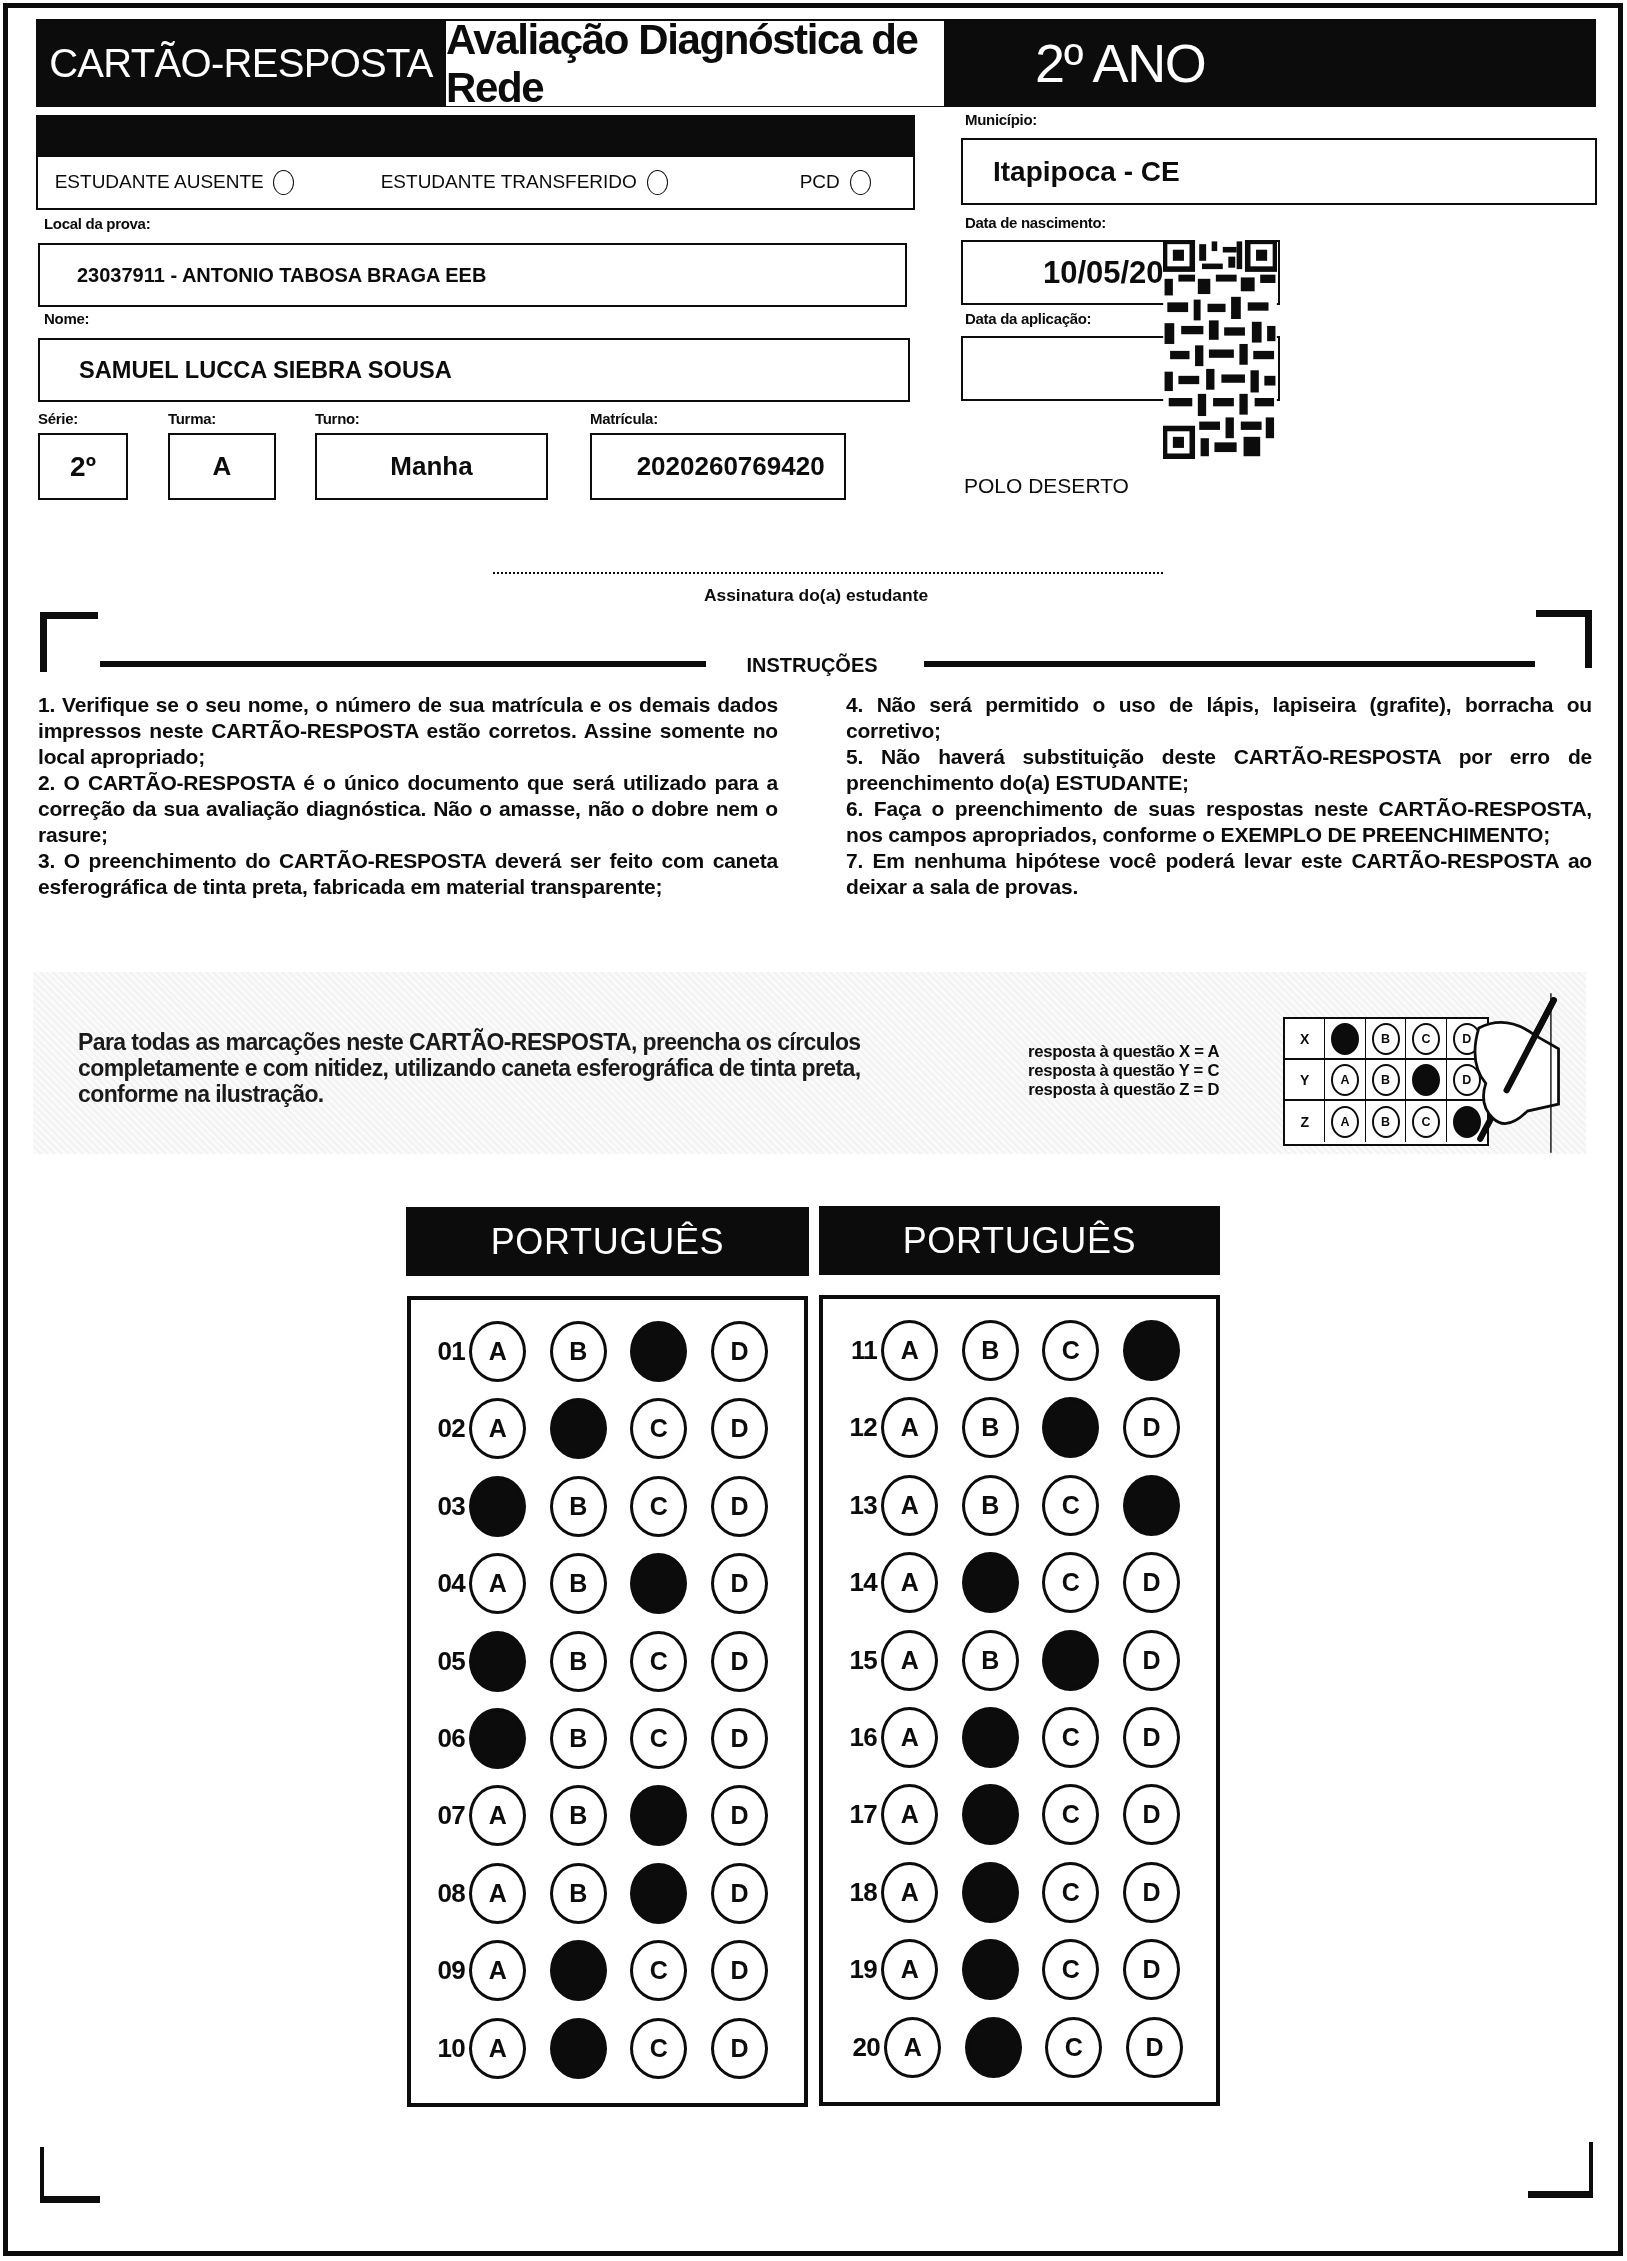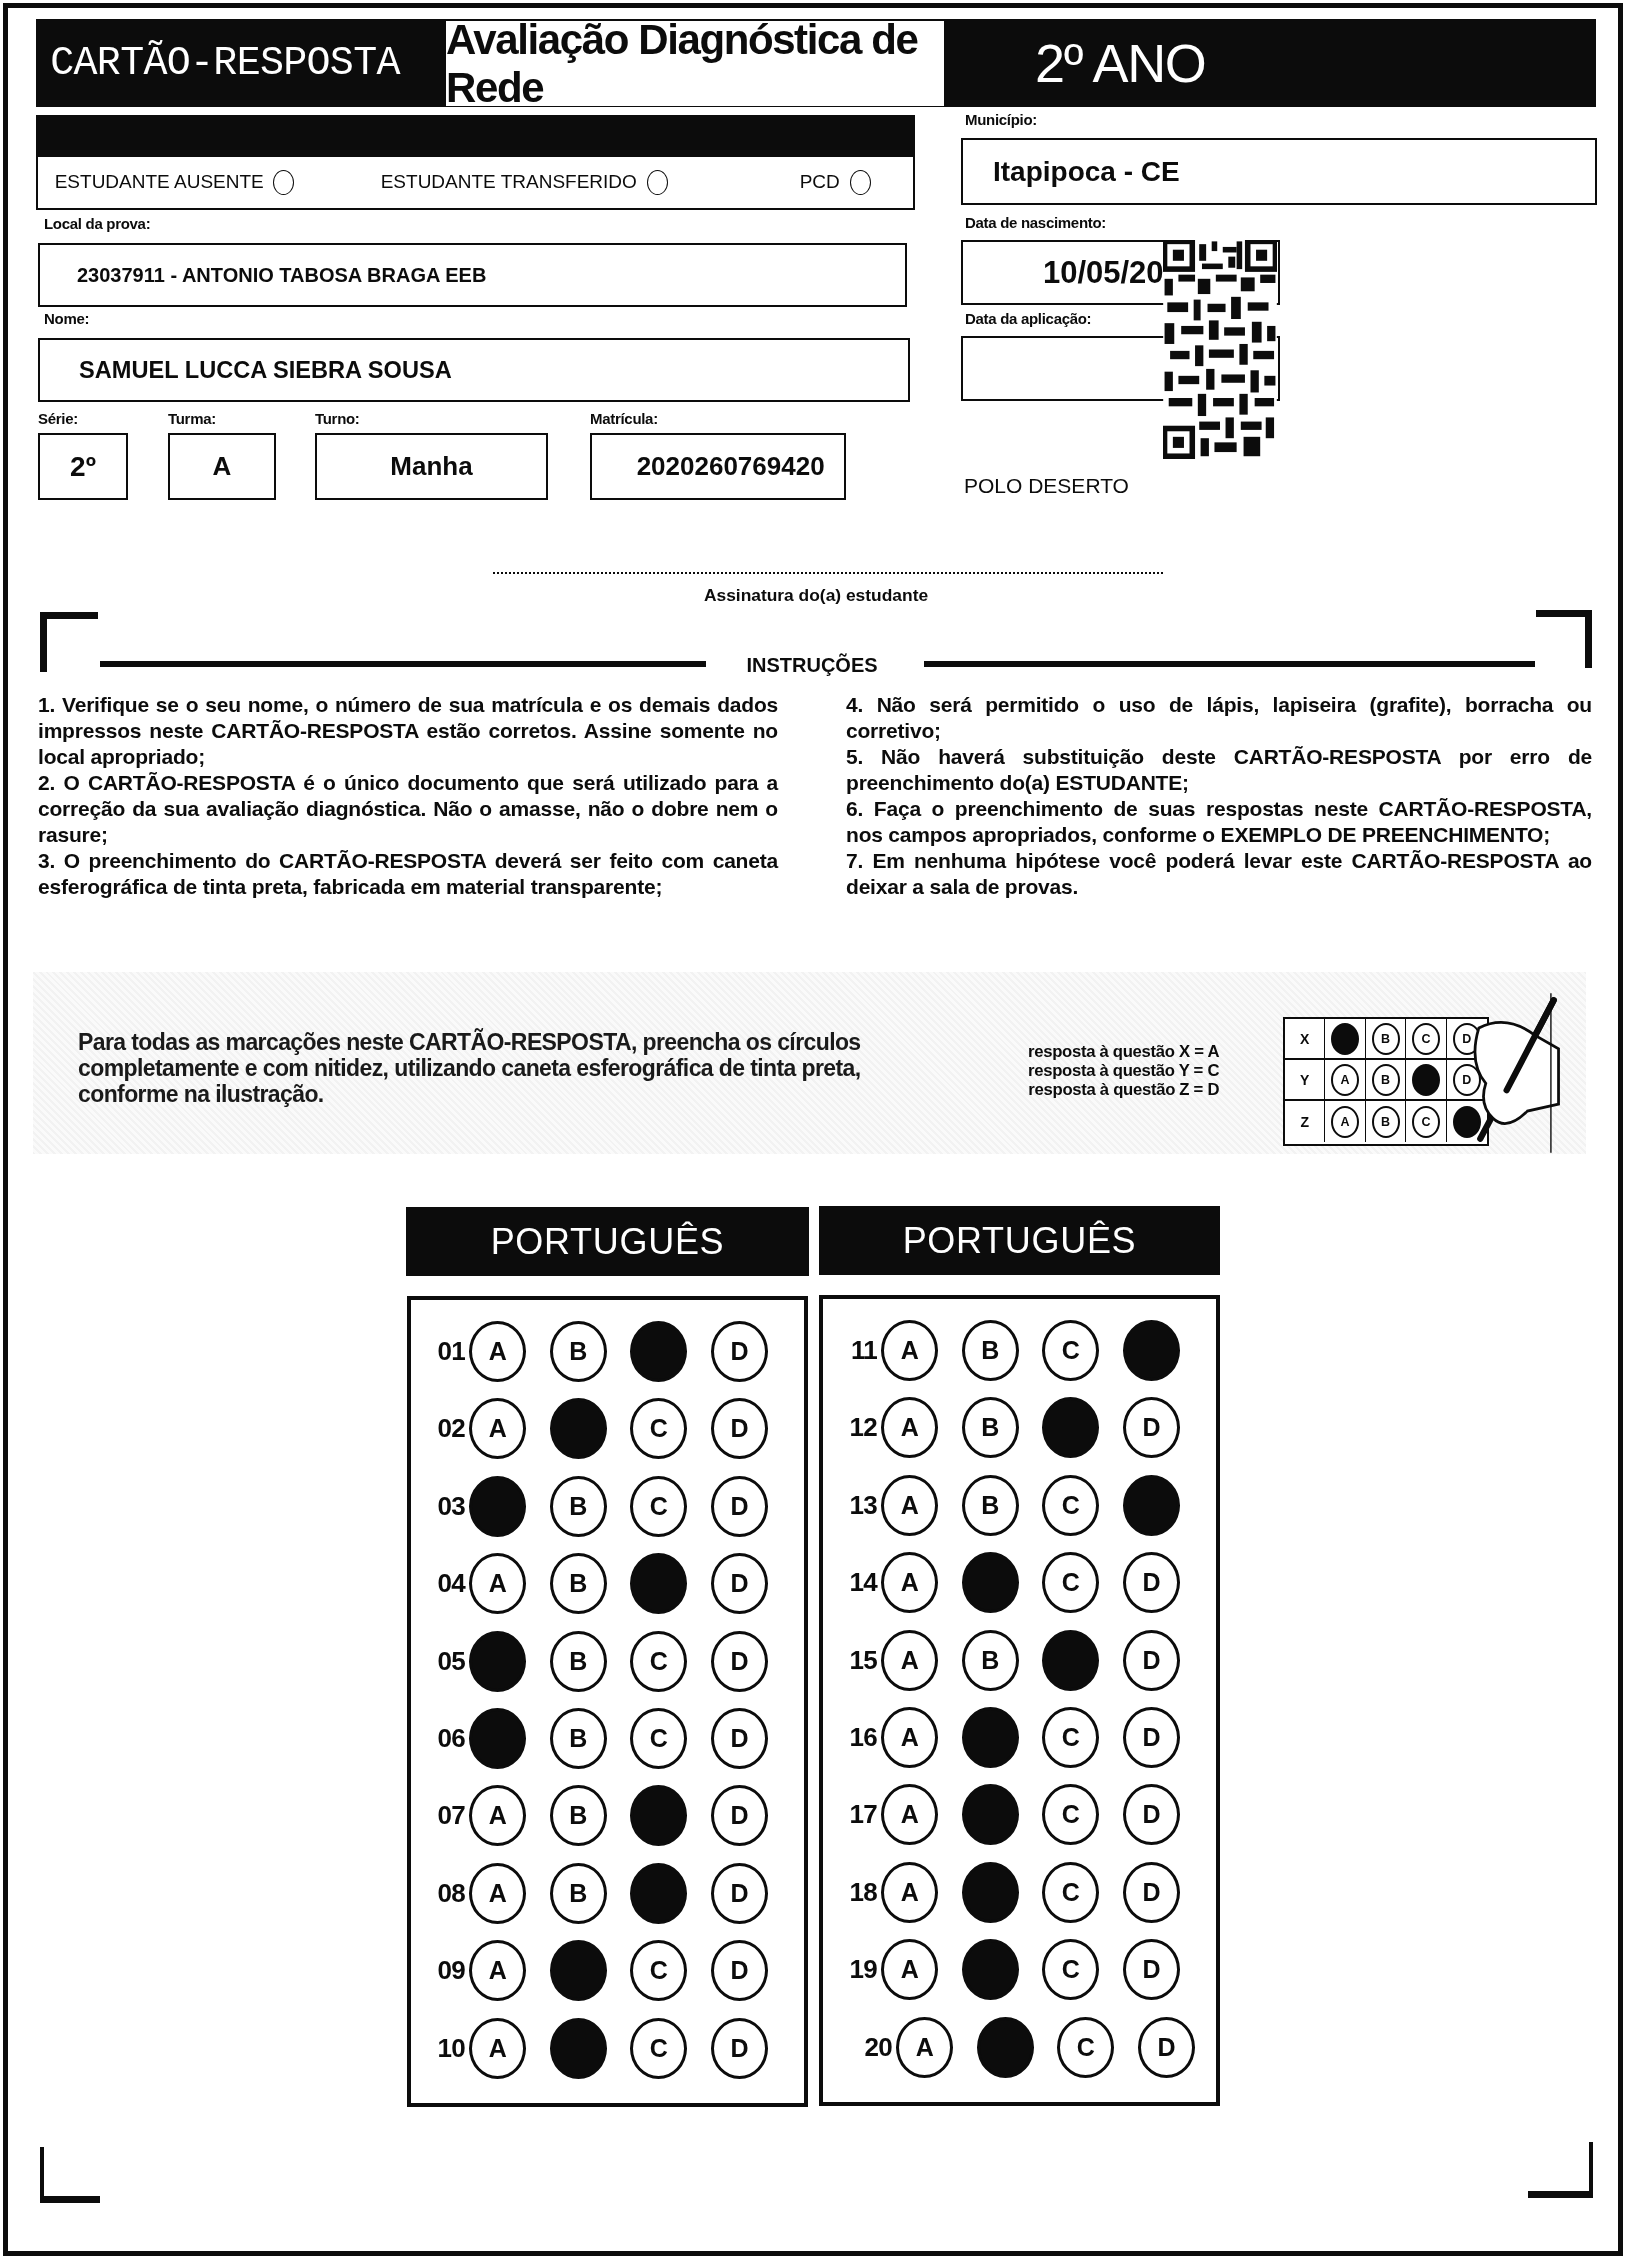--- a/index.html
+++ b/index.html
@@ -1,21 +1,21 @@
 <!DOCTYPE html>
 <html style="font-size:11px"><head>
 <meta charset="utf-8">
 <style>
   * { box-sizing: border-box; margin: 0; padding: 0; }
   html, body { width: 1628px; height: 2261px; background: #ffffff; }
   body { position: relative; font-family: "Liberation Sans", sans-serif; color: #0c0c0c; overflow: hidden; }
   .abs { position: absolute; }
   .page-border { left: 2.8px; top: 2.8px; width: 1620px; height: 2253px; border: 5.6px solid #0c0c0c; }
   .hdr-title { left: 36px; top: 19.4px; width: 1560px; height: 88px; background: #0c0c0c; }
-  .hdr-left { left: 20px; top: 19.4px; width: 410px; height: 88px; display:flex; align-items:center; justify-content:center; color:#fff; font-family:Liberation Mono, monospace; font-size: 40px; letter-spacing:-0.7px; transform-origin:center; }
+  .hdr-left { left: 36px; top: 19.4px; width: 410px; height: 88px; display:flex; align-items:center; justify-content:center; color:#fff; font-family:Liberation Sans, sans-serif; font-size: 40px; letter-spacing:-0.7px; transform-origin:center; }
   .hdr-mid { left: 446px; top: 21px; width: 498px; height: 85px; background:#fff; display:flex; align-items:center; justify-content:center; font-weight:bold; font-size: 42px; letter-spacing:-1.4px; }
   .hdr-right { left: 1035px; top: 19.4px; height: 88px; display:flex; align-items:center; color:#fff; font-size: 54px; letter-spacing:-1.4px; }
 
   
   .status-bar { left: 36px; top: 115px; width: 879px; height: 42px; background:#0c0c0c; color:#777; font-size: 11px; display:flex; align-items:center; justify-content:center; }
   .status-box { left: 36px; top: 156px; width: 879px; height: 54px; border: 2.1px solid #0c0c0c; border-top: none; display:flex; align-items:center; padding-left: 16.7px; font-size: 19px; }
   .status-opt { display:flex; align-items:center; }
   .radio-ring { display:inline-block; width: 21px; height: 25px; border: 1.4px solid #0c0c0c; border-radius: 50%; margin-left: 9.7px; }
 
   .label { font-size: 15px; font-weight: bold; letter-spacing: -0.3px; }
@@ -403,21 +403,21 @@
       <div class="bubble">C</div>
       <div class="bubble">D</div>
     </div>
     <div class="ans-row" style="top: 640px; left: 7px;">
       <div class="q-num">19</div>
       <div class="bubble">A</div>
       <div class="bubble filled">B</div>
       <div class="bubble">C</div>
       <div class="bubble">D</div>
     </div>
-    <div class="ans-row" style="top: 718px; left: 22px; align-items: center;">
+    <div class="ans-row" style="top: 718px; left: 10px; align-items: center;">
       <div class="q-num">20</div>
       <div class="bubble">A</div>
       <div class="bubble filled">B</div>
       <div class="bubble">C</div>
       <div class="bubble">D</div>
     </div>
   </div>
 
 
 </body></html>

